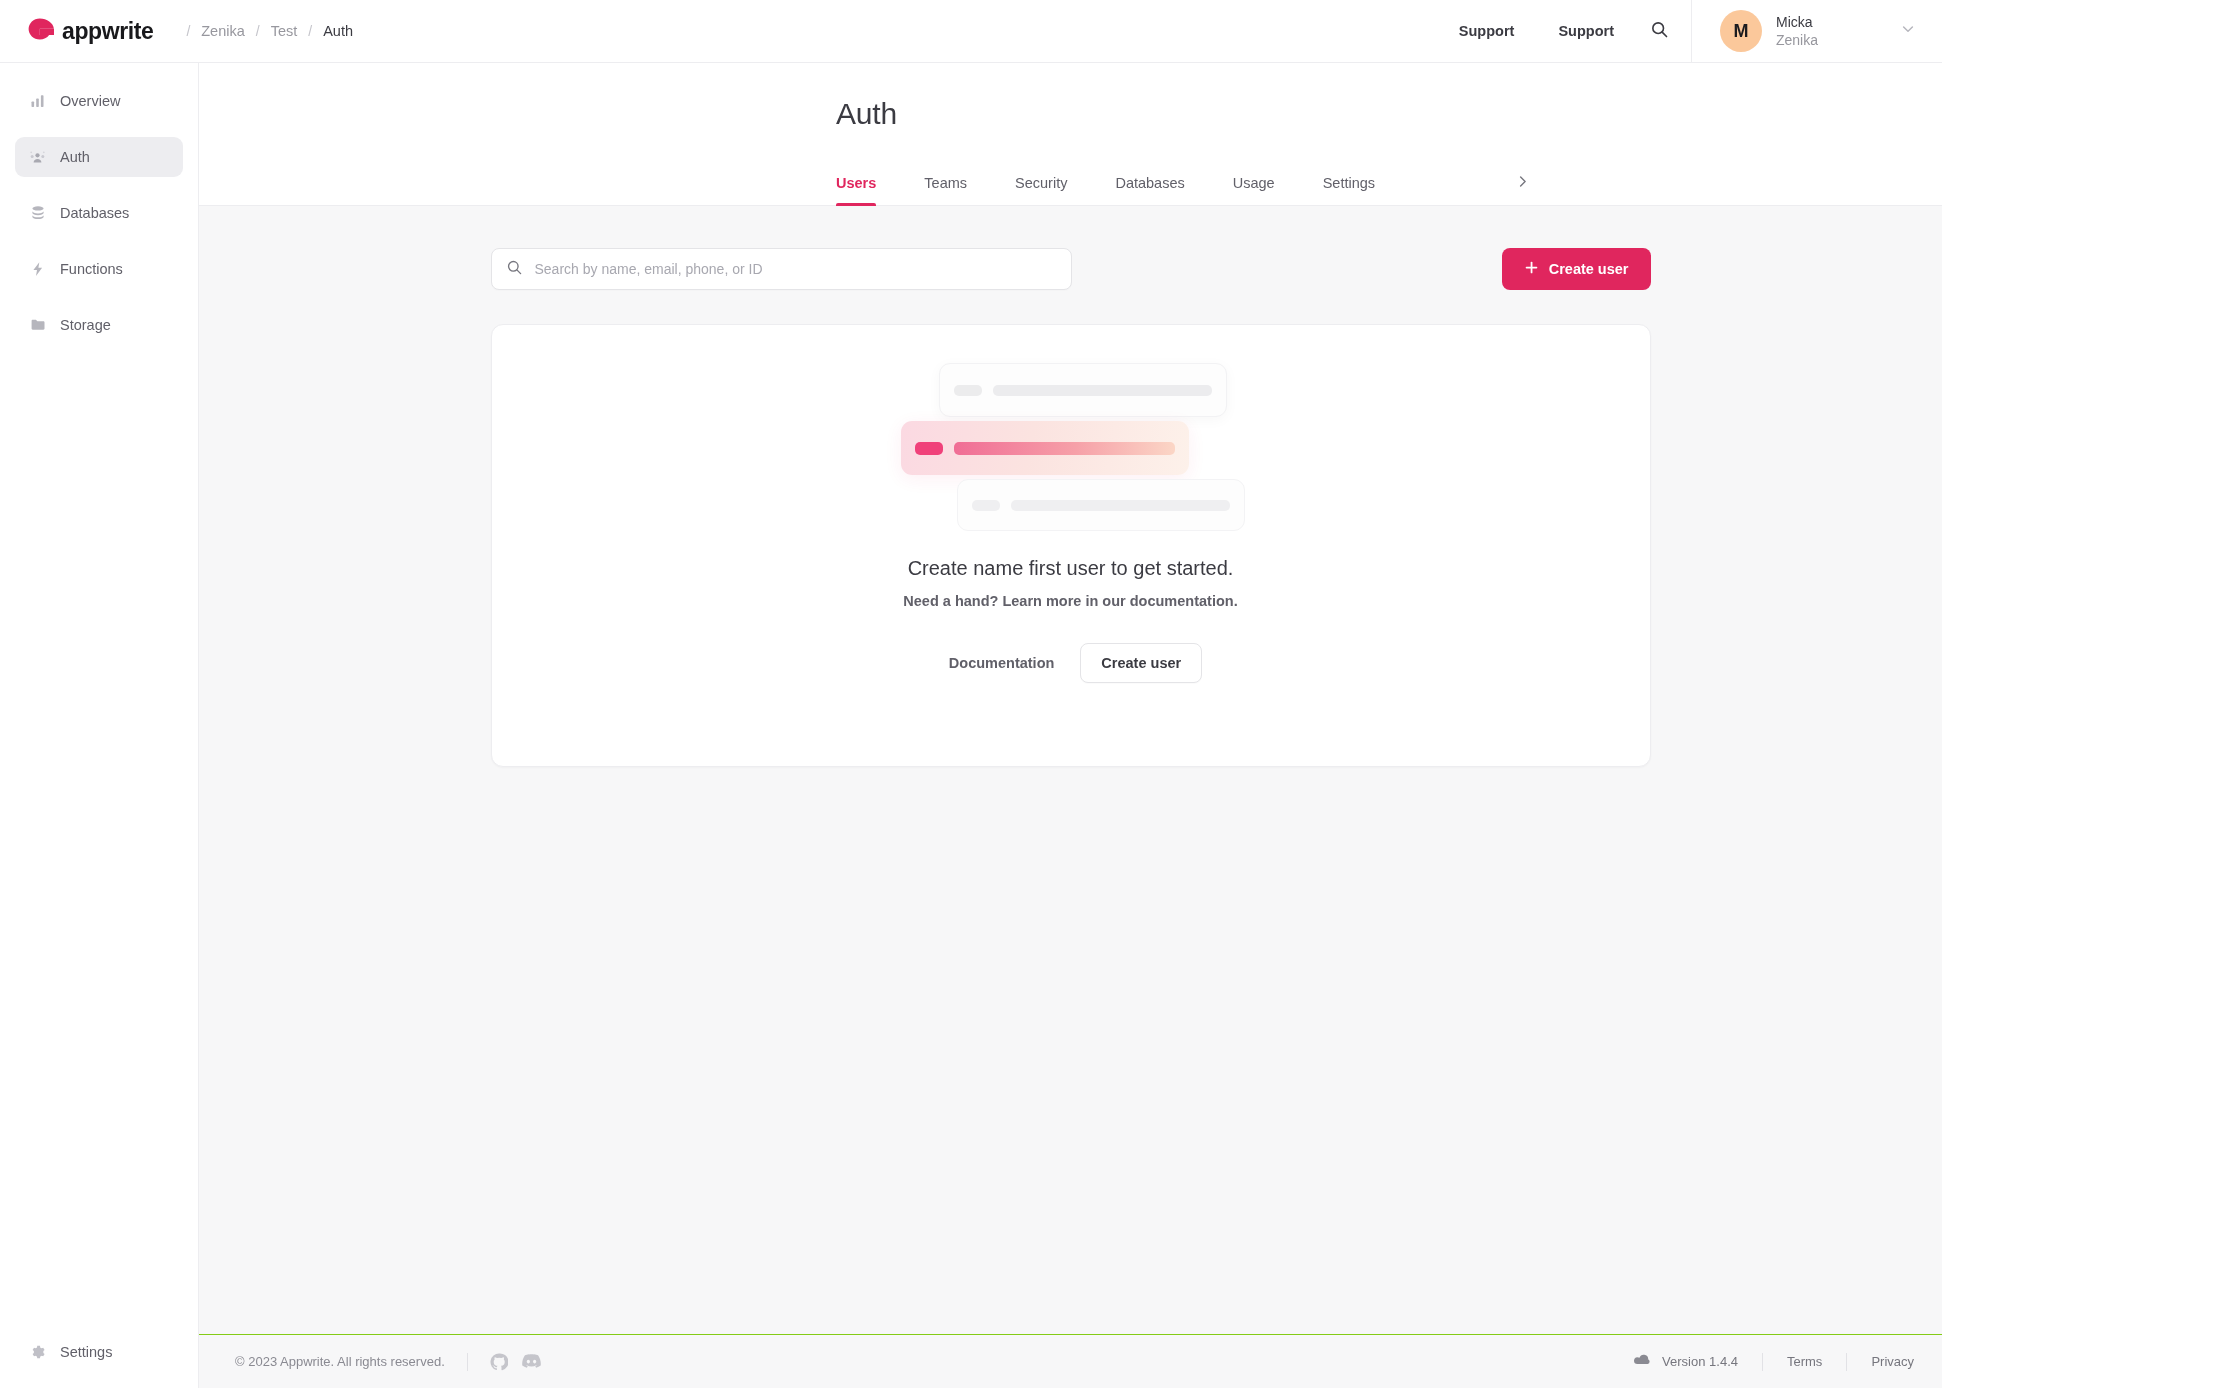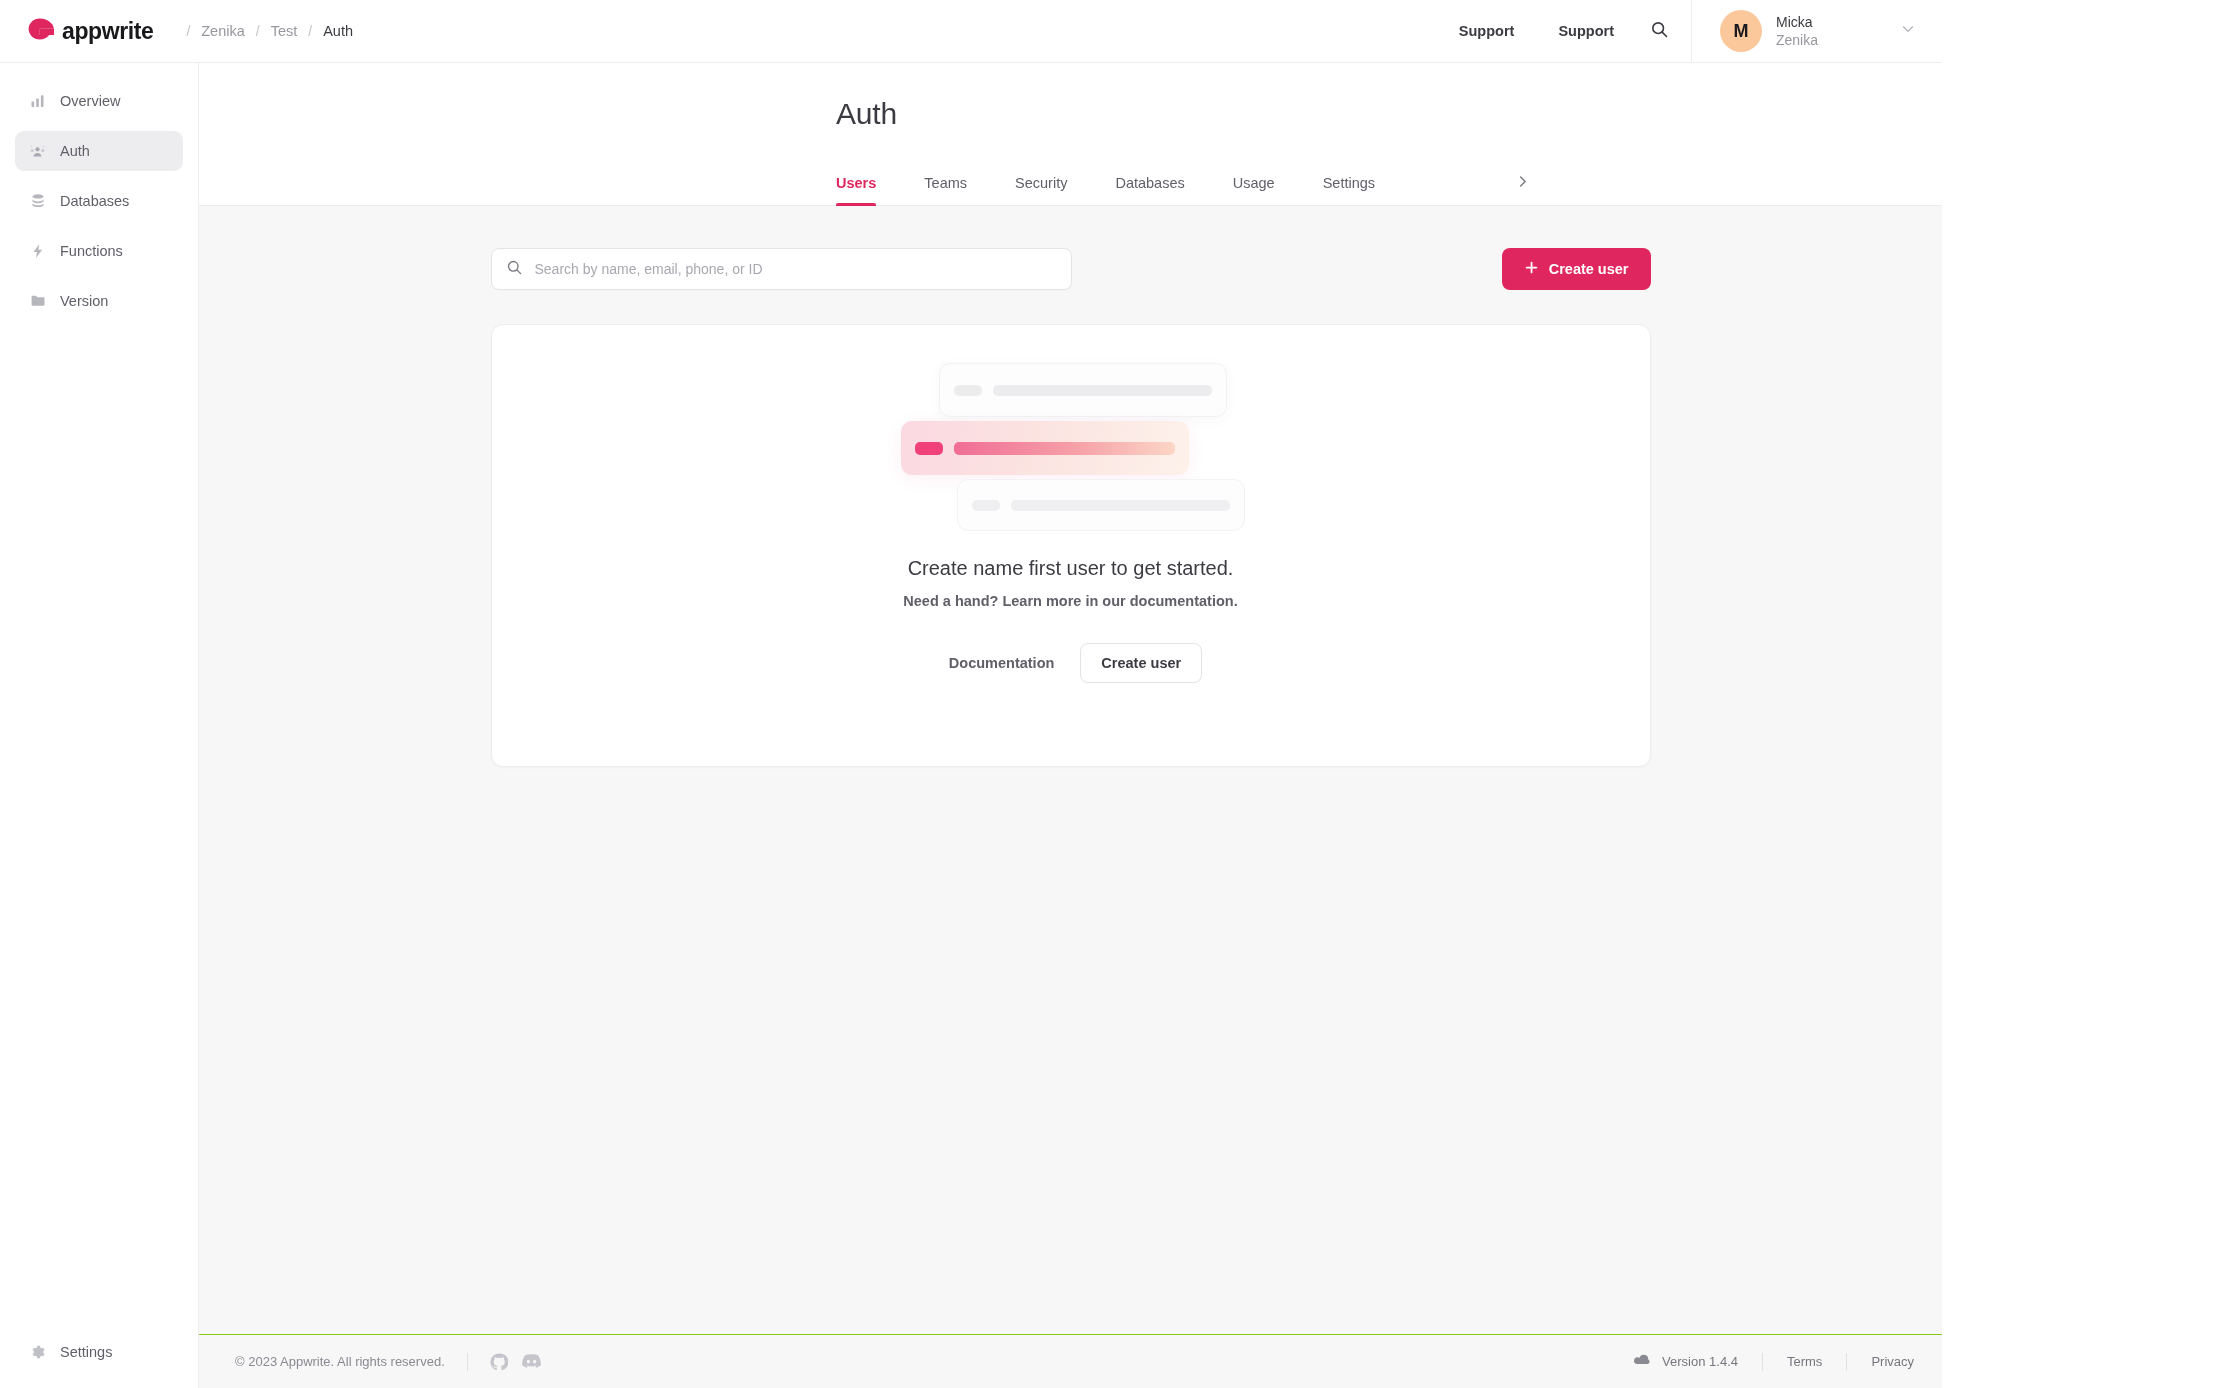--- a/index.html
+++ b/index.html
@@ -131,21 +131,21 @@
     width: 199px;
     min-width: 199px;
     background: #ffffff;
     border-right: 1px solid #ededf0;
     display: flex;
     flex-direction: column;
     padding-top: 18px;
     padding-bottom: 16px;
   }
 
-  .nav-list { display: flex; flex-direction: column; gap: 10px; padding: 0 15px; text-align: right; }
+  .nav-list { display: flex; flex-direction: column; gap: 16px; padding: 0 15px; text-align: right; }
 
   .nav-item {
     display: flex;
     align-items: center;
     gap: 14px;
     height: 40px;
     padding: 0 14px;
     border-radius: 9px;
     cursor: pointer;
     color: #616069;
@@ -473,21 +473,21 @@
           </span>
           <span>Functions</span>
         </div>
 
         <div class="nav-item">
           <span class="nav-ico">
             <svg width="16" height="16" viewBox="0 0 16 16">
               <path d="M1.6 3.8c0-0.6 0.5-1.1 1.1-1.1h3.2l1.5 1.6h6c0.6 0 1.1 0.5 1.1 1.1v6.2c0 0.6-0.5 1.1-1.1 1.1H2.7c-0.6 0-1.1-0.5-1.1-1.1z" fill="#b6b6bd"></path>
             </svg>
           </span>
-          <span>Version</span>
+          <span>Storage</span>
         </div>
       </div>
 
       <div class="nav-bottom">
         <div class="nav-item">
           <span class="nav-ico">
             <svg width="16" height="16" viewBox="0 0 16 16">
               <path d="M8 5.1a2.9 2.9 0 100 5.8 2.9 2.9 0 000-5.8zm0 4.3a1.4 1.4 0 110-2.8 1.4 1.4 0 010 2.8z" fill="#c0c0c7"></path>
               <path d="M13.4 8c0-0.3 0-0.6-0.1-0.9l1.3-1-1.4-2.4-1.5 0.6a5 5 0 00-1.5-0.9L10 1.8H7.2L7 3.4a5 5 0 00-1.5 0.9L4 3.7 2.6 6.1l1.3 1a5.7 5.7 0 000 1.8l-1.3 1L4 12.3l1.5-0.6c0.5 0.4 1 0.7 1.5 0.9l0.2 1.6H10l0.2-1.6c0.5-0.2 1-0.5 1.5-0.9l1.5 0.6 1.4-2.4-1.3-1c0.1-0.3 0.1-0.6 0.1-0.9z" fill="#c0c0c7"></path>
             </svg>

